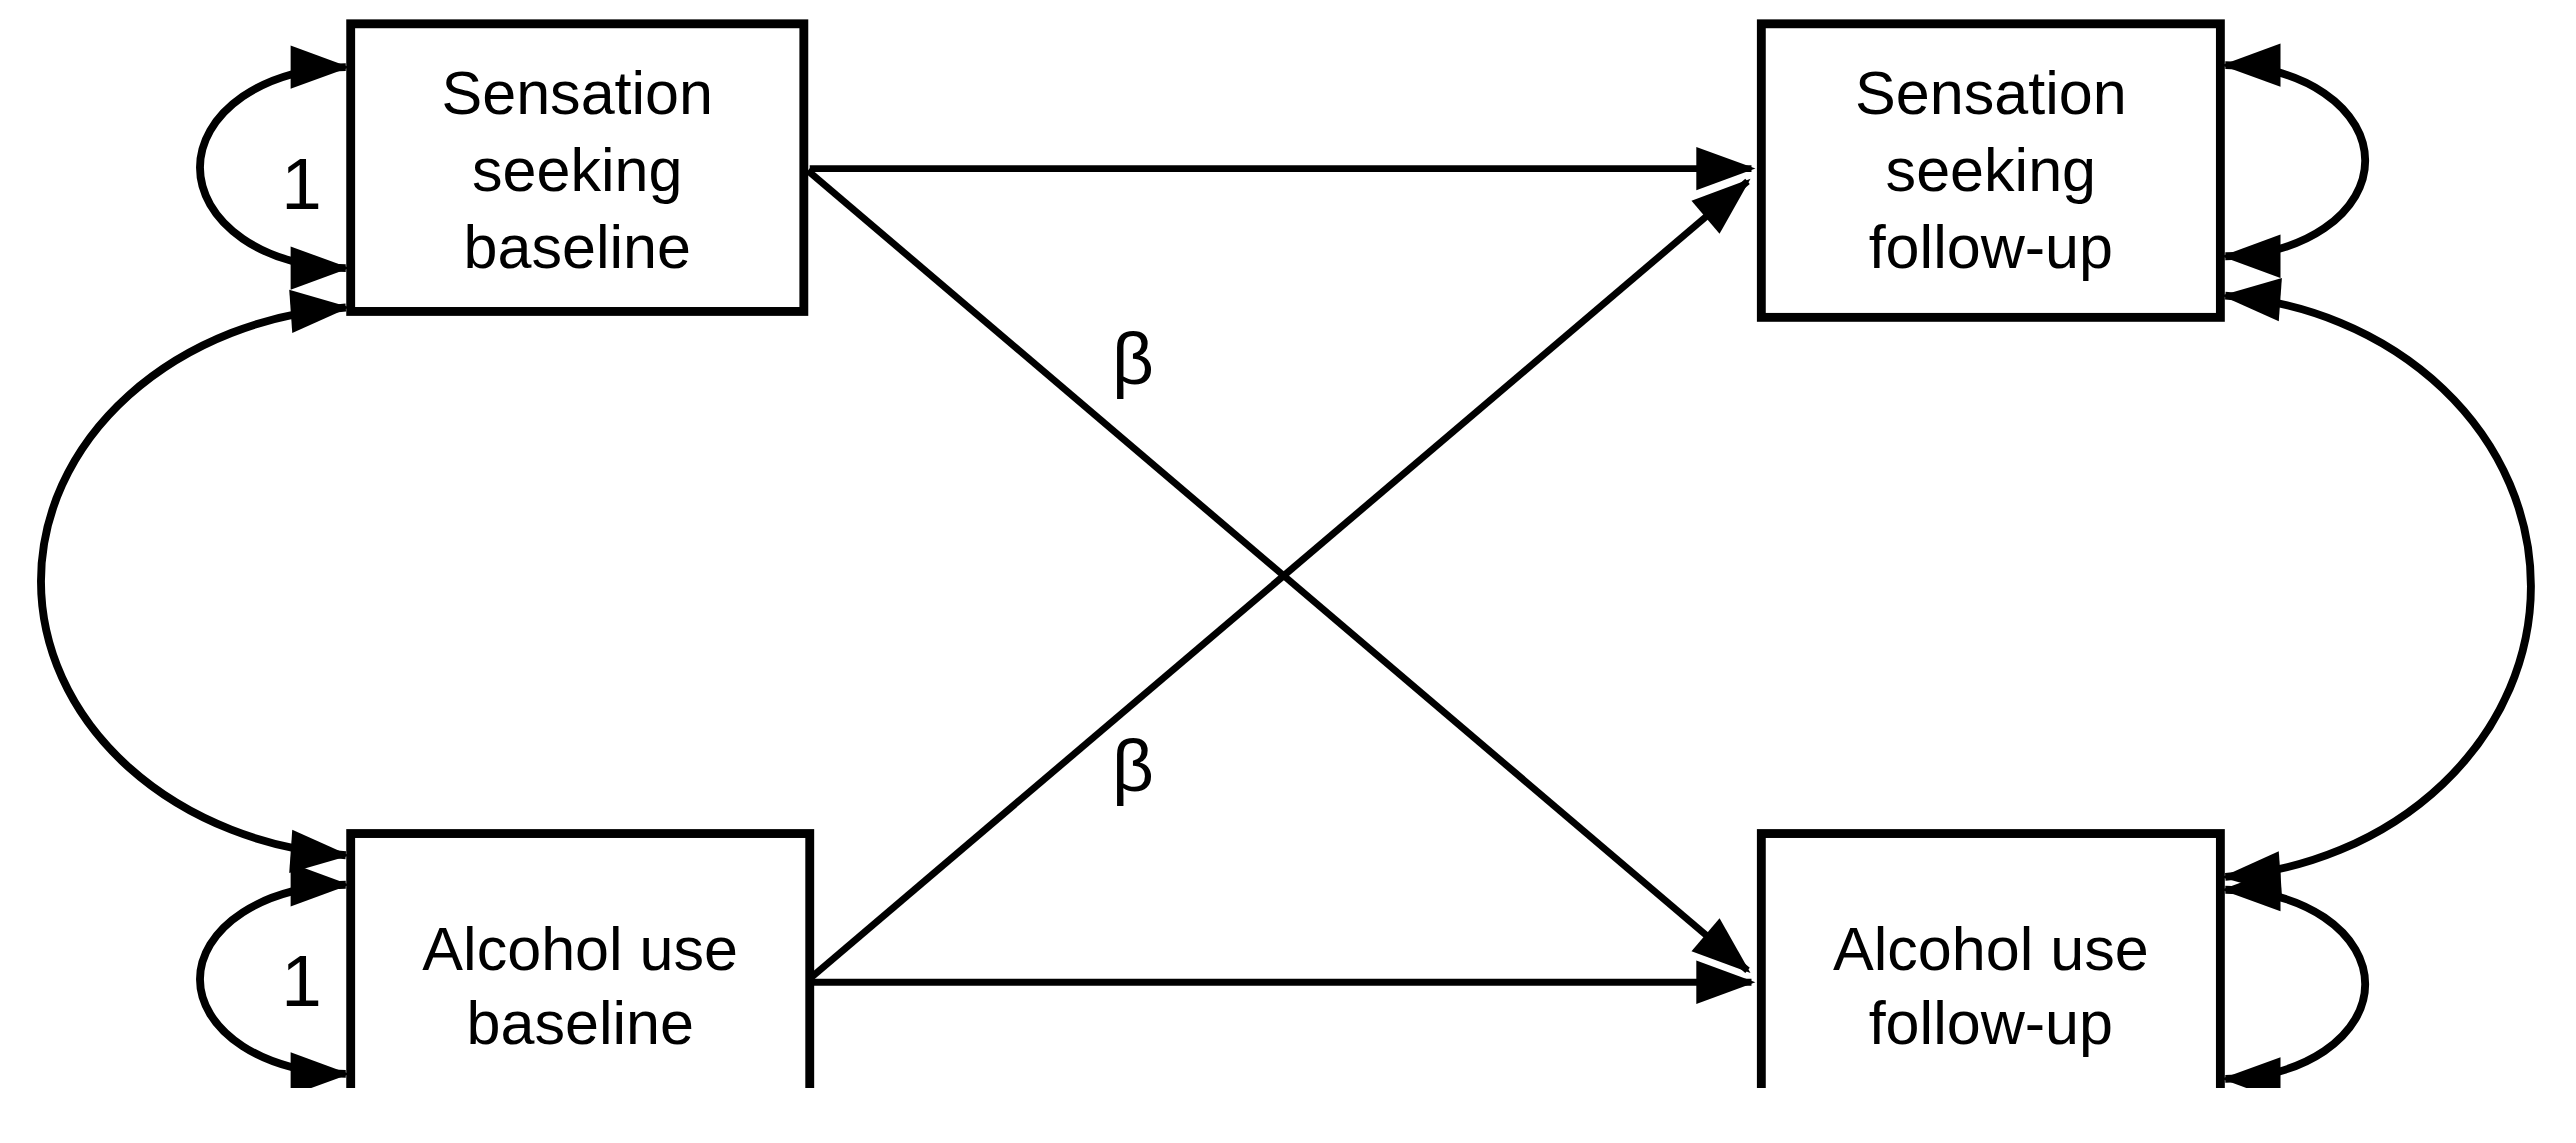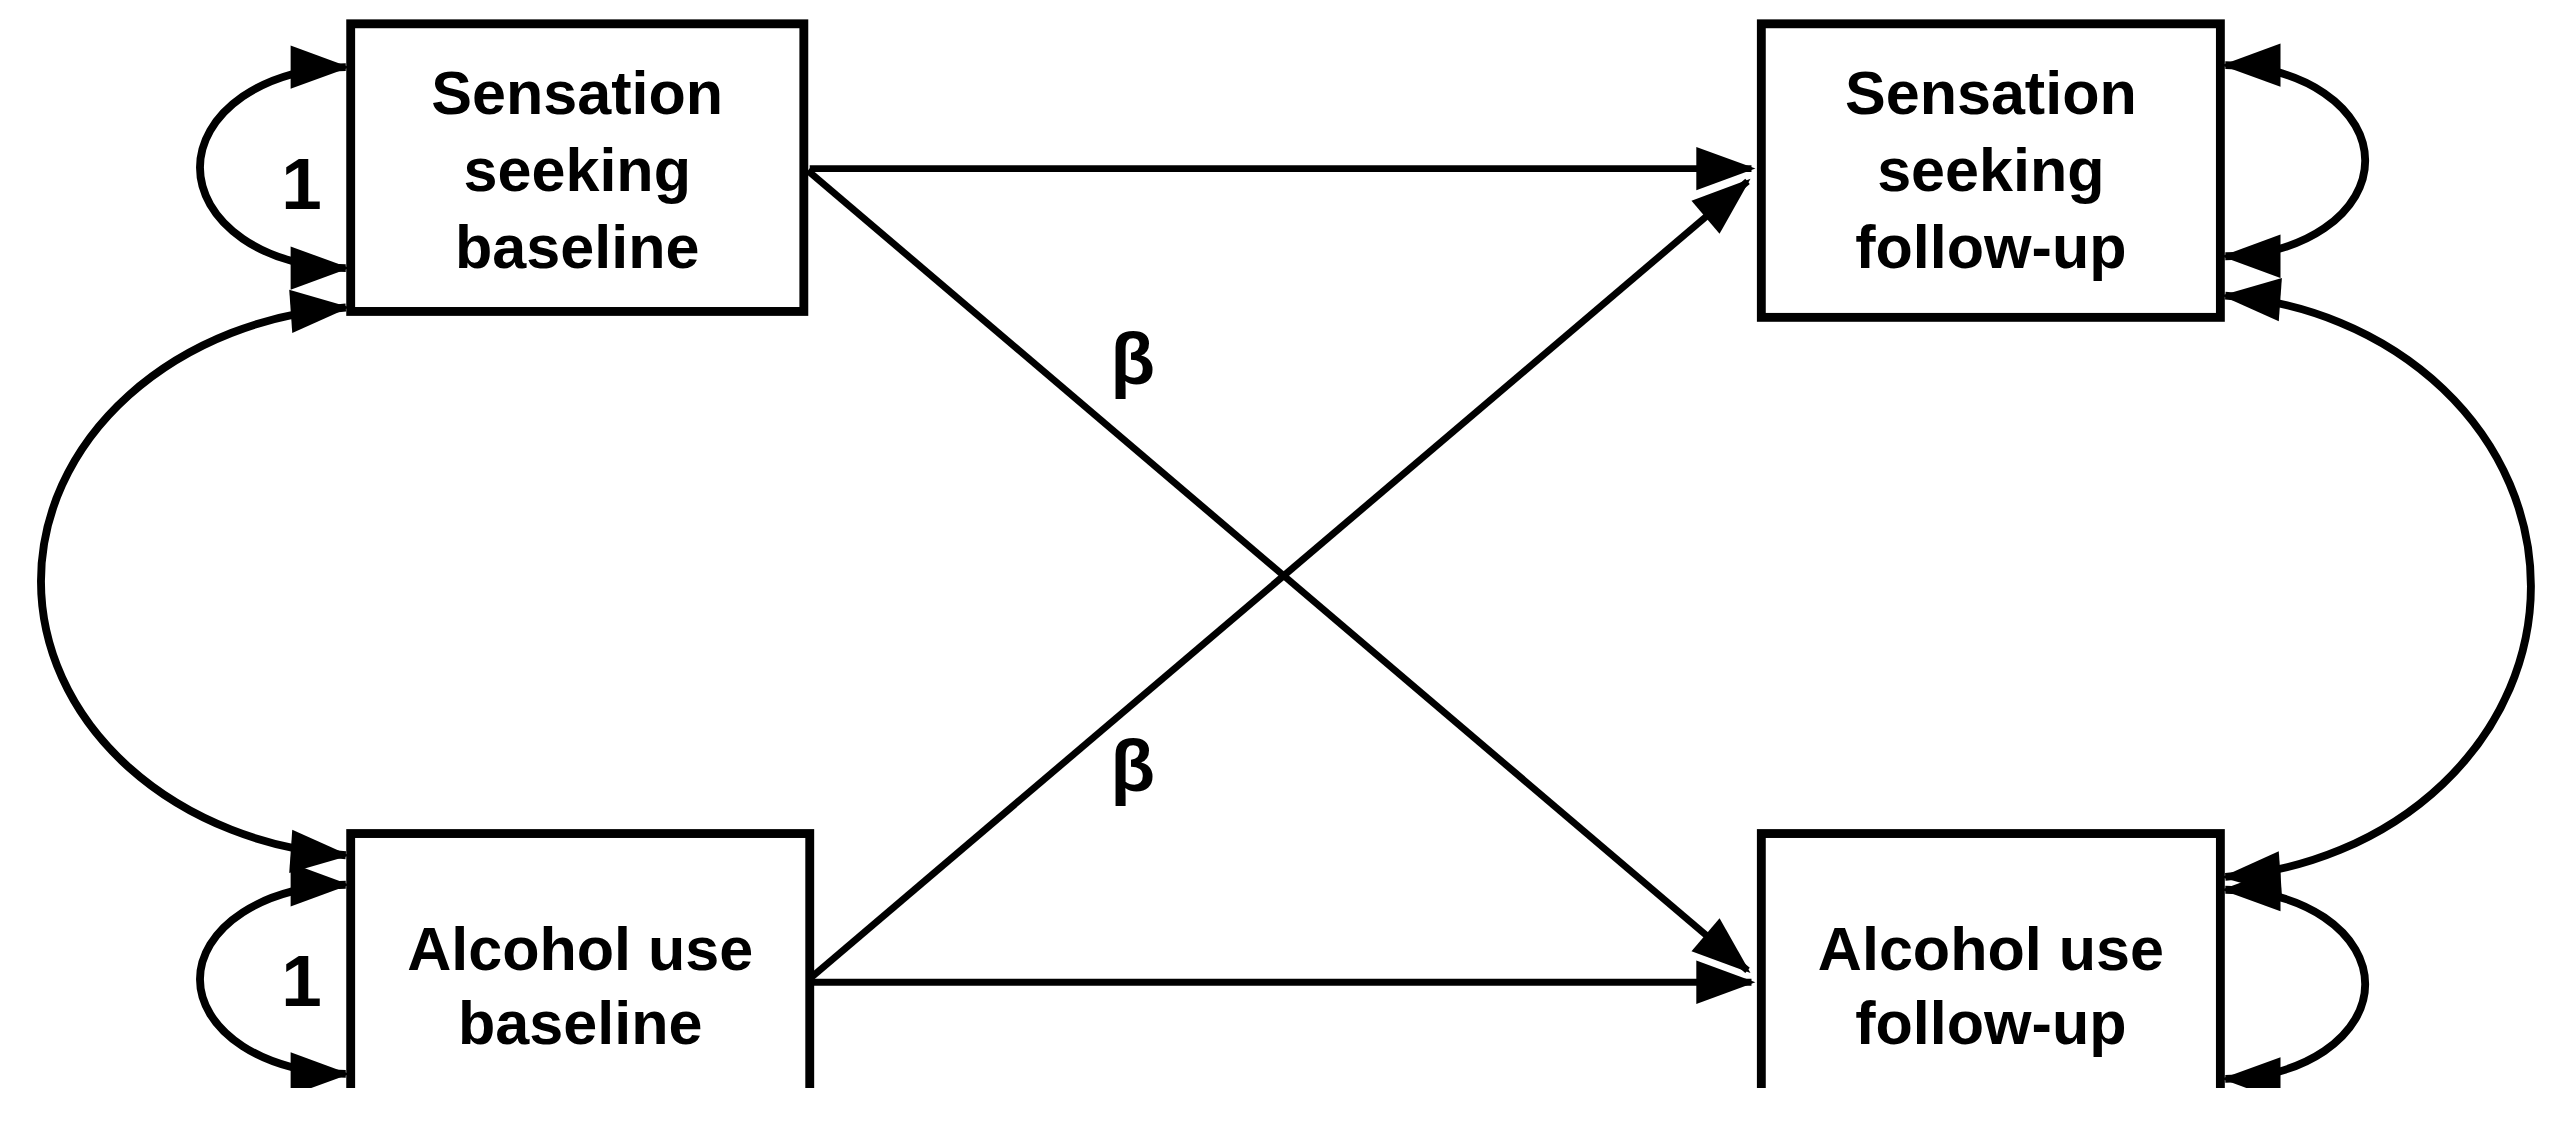--- a/index.html
+++ b/index.html
@@ -6,21 +6,20 @@
     margin: 0;
     padding: 0;
     background: #ffffff;
   }
   .canvas {
     position: relative;
     width: 2576px;
     height: 1088px;
     background: #ffffff;
     overflow: hidden;
-    font-weight: bold;
   }
   svg { display: block; }
   .node-rect {
     fill: #ffffff;
     stroke: #000000;
     stroke-width: 9;
   }
   .node-text {
     fill: #000000;
     font-family: "Liberation Sans", sans-serif;

